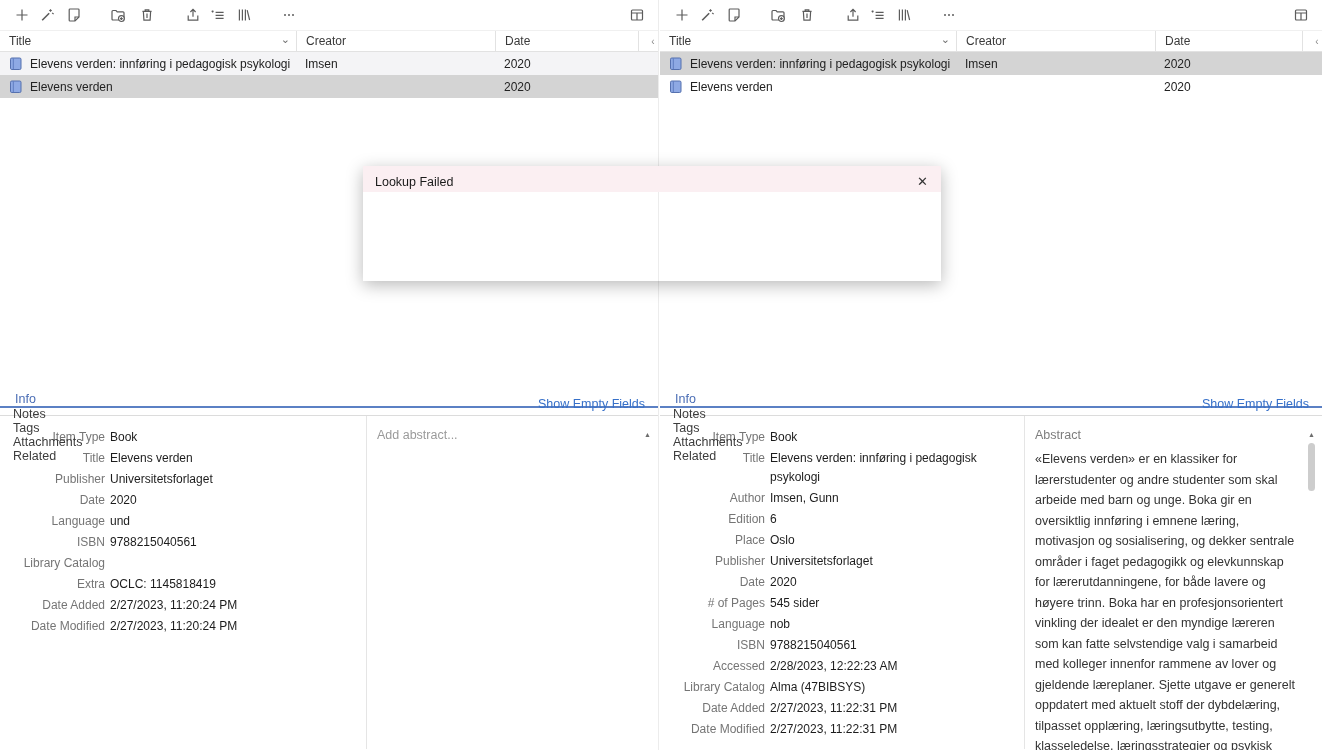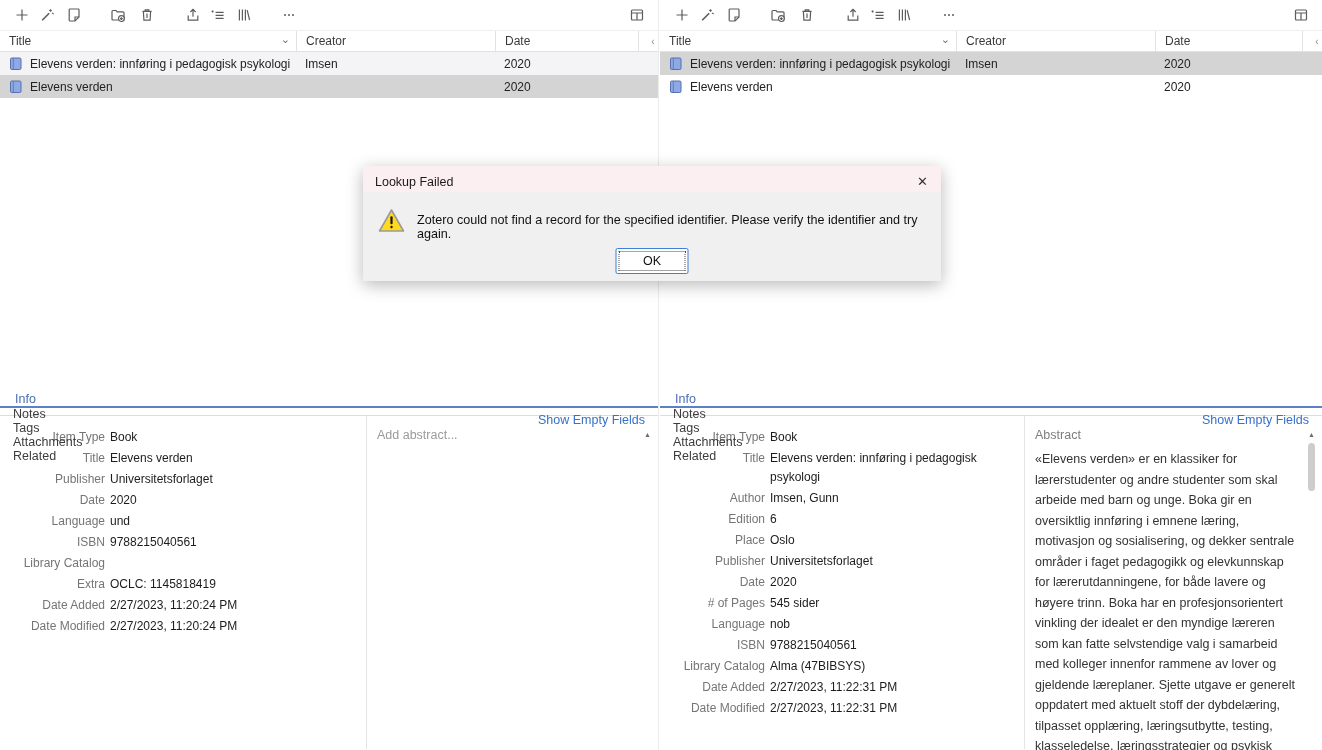--- a/index.html
+++ b/index.html
@@ -48,21 +48,21 @@
 
   
   .bottom-pane { position:absolute; top:392px; height:358px; background:#fff; }
   .bottom-pane.left  { left:0;    width:658px; }
   .bottom-pane.right { left:660px; width:662px; }
 
   .tabbar { position:relative; height:24px; display:flex; align-items:stretch; border-bottom:1px solid #dcdcdc; font-size:12.5px; color:#3c3c3c;flex-direction:column; }
   .tab { display:flex; align-items:center; padding:0 13px; cursor:pointer; }
   .tab.first { padding-left:15px; padding-right:14px; }
   .tab.active { color:#4a6db5; border-bottom:2px solid #5b80c4; margin-bottom:-1px; }
-  .show-empty { position:absolute; right:13px; top:16px; height:100%; display:flex; align-items:center; color:#3670c9; cursor:pointer; }
+  .show-empty { position:absolute; right:13px; top:0; height:100%; display:flex; align-items:center; color:#3670c9; cursor:pointer; }
 
   .pane-content { display:flex; height:333px;gap:36px; }
   .fields-col { width:330px; padding-top:12px; overflow:hidden; }
   .bottom-pane.right .fields-col { width:328px; }
   .frow { display:flex; line-height:19px; margin-bottom:2px; }
   .flabel { width:105px; text-align:right; color:#757575; flex:0 0 auto; }
   .fvalue { margin-left:5px; color:#1c1c1c; flex:1; padding-right:8px; cursor:text; }
   .abstract-col { flex:1; border-left:1px solid #e5e5e5; padding:12px 4px 0 10px; display:flex; }
   .abs-text-wrap { flex:1; padding-right:8px; }
   .abs-placeholder { color:#9a9a9a; font-size:12.5px; cursor:text; }
@@ -311,29 +311,20 @@
       <div class="tc date">2020</div>
     </div>
   </div>
 
   <div class="dialog">
     <div class="dlg-title">
       <span>Lookup Failed</span>
       <span class="spacer"></span>
       <span class="dlg-close">✕</span>
     </div>
-    <div class="dlg-body">
-      <svg class="warn-ic" width="27" height="25">
-        <path d="M13.5 2 L25.5 23 H1.5 Z" fill="#ffd91d" stroke="#9a9a9a" stroke-width="1.6" stroke-linejoin="round"></path>
-        <rect x="12.4" y="8.2" width="2.2" height="8" rx="1" fill="#151515"></rect>
-        <rect x="12.4" y="17.8" width="2.2" height="2.4" rx="1" fill="#151515"></rect>
-      </svg>
-      <div class="dlg-msg">Zotero could not find a record for the specified identifier. Please verify the identifier and try again.</div>
-      <button class="dlg-ok">OK</button>
-    </div>
   </div>
 
   <div class="bottom-pane left">
     <div class="tabbar">
       <div class="tab first active">Info</div>
       <div class="tab">Notes</div>
       <div class="tab">Tags</div>
       <div class="tab">Attachments</div>
       <div class="tab">Related</div>
       <div class="show-empty">Show Empty Fields</div>
@@ -436,20 +427,24 @@
           </div>
         <div class="frow">
             <span class="flabel">Language</span>
             <span class="fvalue">nob</span>
           </div>
         <div class="frow">
             <span class="flabel">ISBN</span>
             <span class="fvalue">9788215040561</span>
           </div>
         <div class="frow">
+            <span class="flabel">Accessed</span>
+            <span class="fvalue">2/28/2023, 12:22:23 AM</span>
+          </div>
+        <div class="frow">
             <span class="flabel">Library Catalog</span>
             <span class="fvalue">Alma (47BIBSYS)</span>
           </div>
         <div class="frow">
             <span class="flabel">Date Added</span>
             <span class="fvalue">2/27/2023, 11:22:31 PM</span>
           </div>
         <div class="frow">
             <span class="flabel">Date Modified</span>
             <span class="fvalue">2/27/2023, 11:22:31 PM</span>

